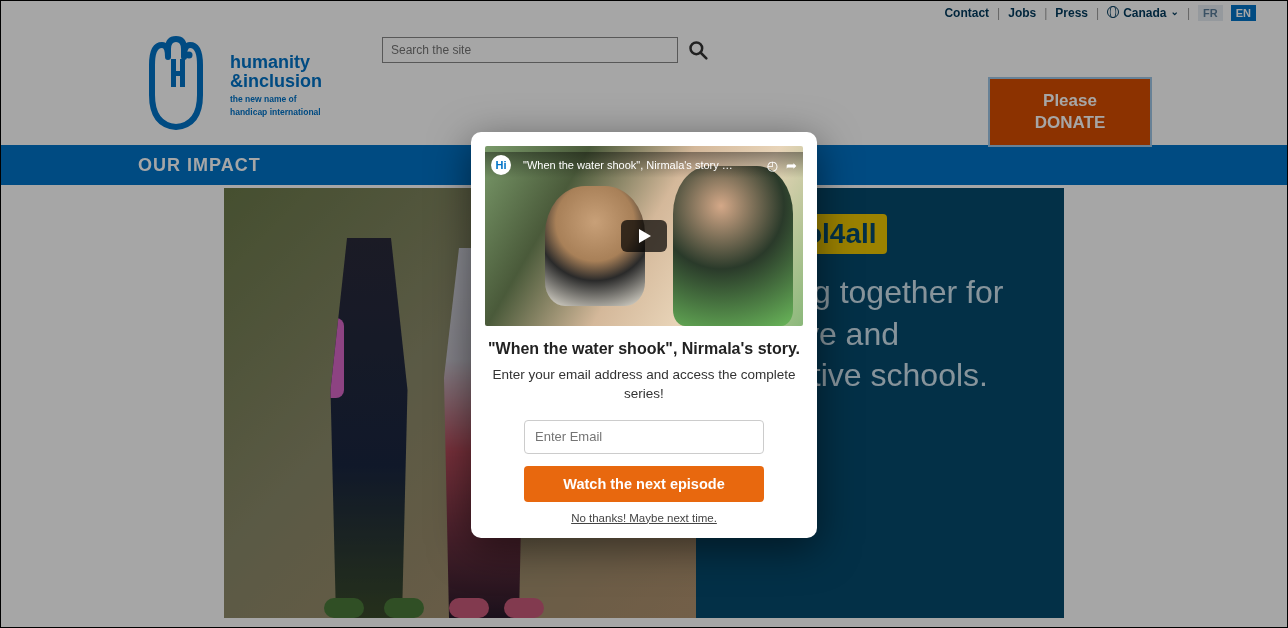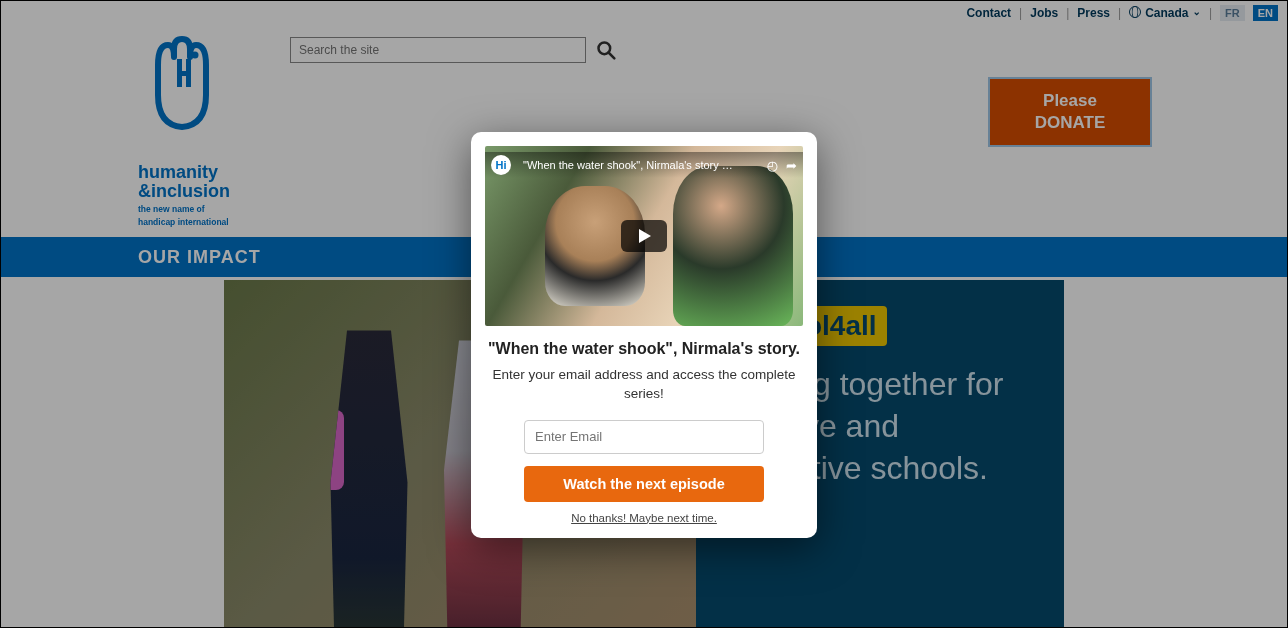--- a/index.html
+++ b/index.html
@@ -1,33 +1,33 @@
 <!DOCTYPE html>
 <html><head>
 <meta charset="utf-8">
 <style>
   * { box-sizing: border-box; margin: 0; padding: 0; }
   body { font-family: Arial, Helvetica, sans-serif; background: #fff; width: 1288px; height: 628px; overflow: hidden; position: relative; }
   .frame { width: 1288px; height: 628px; border: 1px solid #000; position: relative; overflow: hidden; }
 
   
-  .topbar { display: flex; justify-content: flex-end; align-items: center; gap: 8px; padding: 4px 9px; font-size: 12px; color: #003a5d; }
+  .topbar { display: flex; justify-content: flex-end; align-items: center; gap: 8px; padding: 4px 31px; font-size: 12px; color: #003a5d; }
   .topbar a { color: #003a5d; text-decoration: none; font-weight: 600; }
   .sep { color: #999; }
   .region { display: inline-flex; gap: 4px; font-weight: 600; }
   .globe { width: 12px; height: 12px; border: 1.5px solid #003a5d; border-radius: 50%; position: relative; display: inline-block; }
   .globe::before { content: ""; position: absolute; left: 50%; top: -1px; bottom: -1px; width: 5px; border: 1.5px solid #003a5d; border-radius: 50%; transform: translateX(-50%); border-top: none; border-bottom: none; }
   .chev { font-size: 10px; }
   .lang-btn { display: inline-block; padding: 2px 5px; font-size: 11px; font-weight: 600; }
   .lang-fr { background: #e5ecf2; color: #5a7d9a; }
   .lang-en { background: #0073c8; color: #fff; }
 
   
   .header { display: flex; align-items: flex-start; padding: 10px 0; width: 1012px; margin: 0 auto; position: relative; }
-  .logo { display: flex; align-items: center; gap: 28px; margin-left: 0; flex-direction: column; }
+  .logo { display: flex; align-items: center; gap: 12px; margin-left: 0; }
   .logo-svg { width: 80px; height: 100px; }
   .logo-text { color: #0073c8; }
   .logo-text .main { font-size: 18px; font-weight: 700; line-height: 1.05; }
   .logo-text .sub { font-size: 8.5px; color: #0073c8; line-height: 1.1; margin-top: 4px; font-weight: 600; }
 
   .search-wrap { display: flex; align-items: center; gap: 10px; margin-left: 60px; margin-top: 2px; }
   .search-input { width: 296px; height: 26px; border: 1px solid #888; padding: 0 8px; font-size: 12px; color: #555; background: #fff; }
   .search-icon { width: 20px; height: 20px; color: #333; }
 
   .donate-btn { position: absolute; right: 0; top: 54px; width: 160px; height: 66px; background: #d84e00; outline: 2px solid #9ec7e6; color: #fff; text-align: center; display: flex; flex-direction: column; justify-content: center; font-weight: 700; font-size: 17px; line-height: 1.3; }

